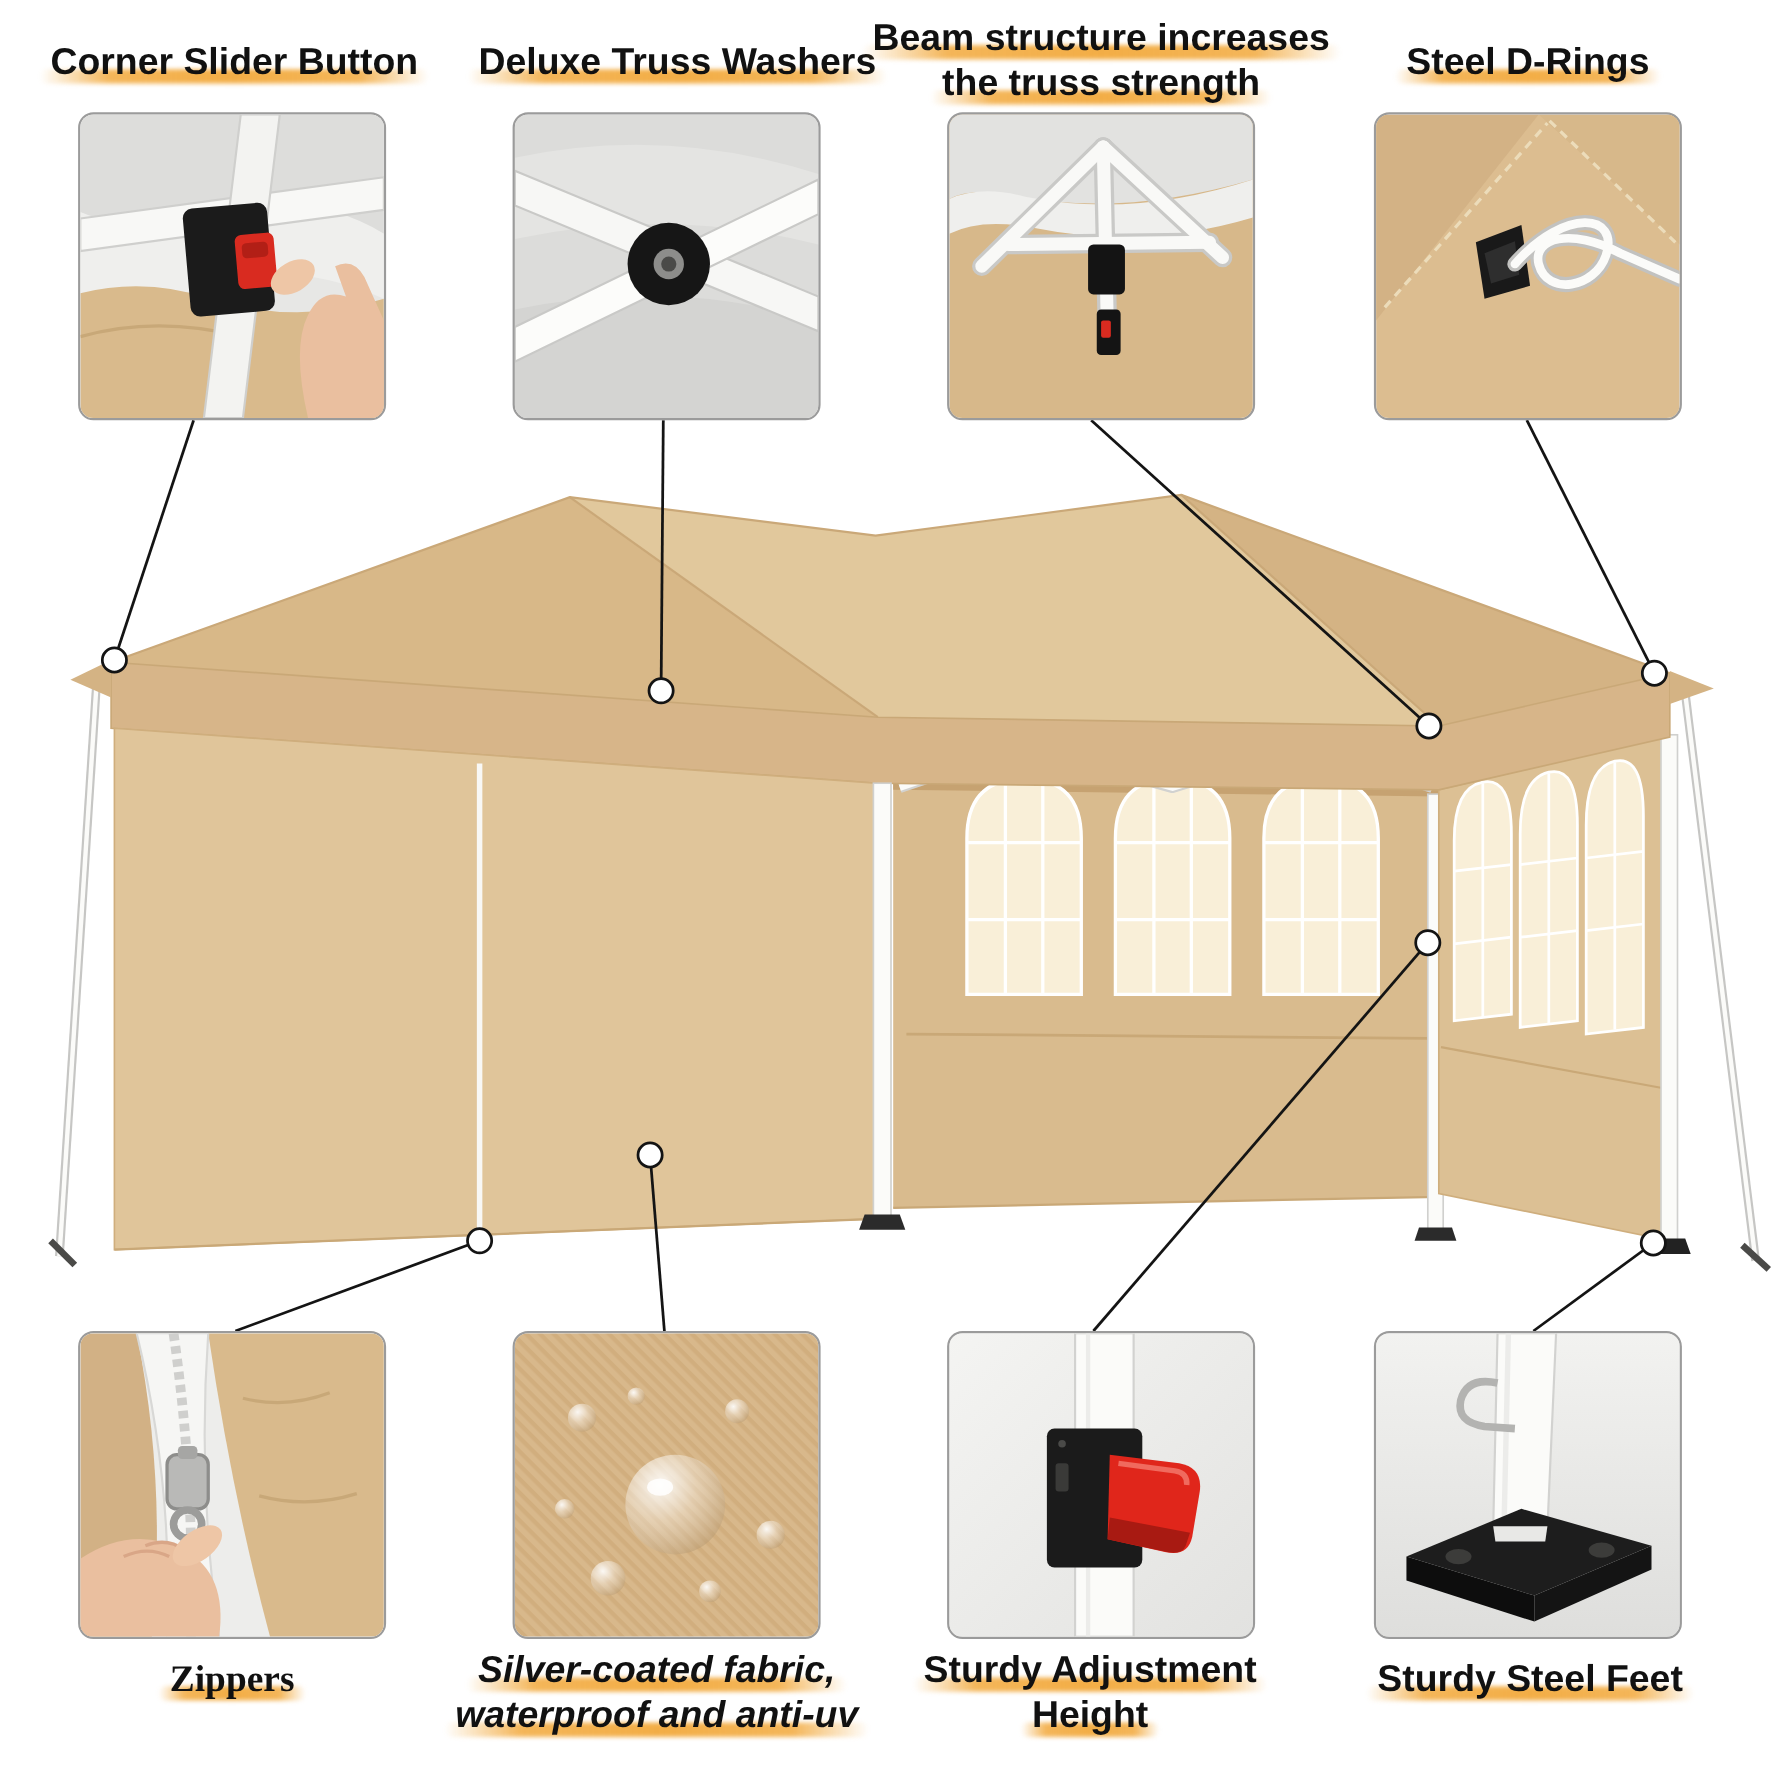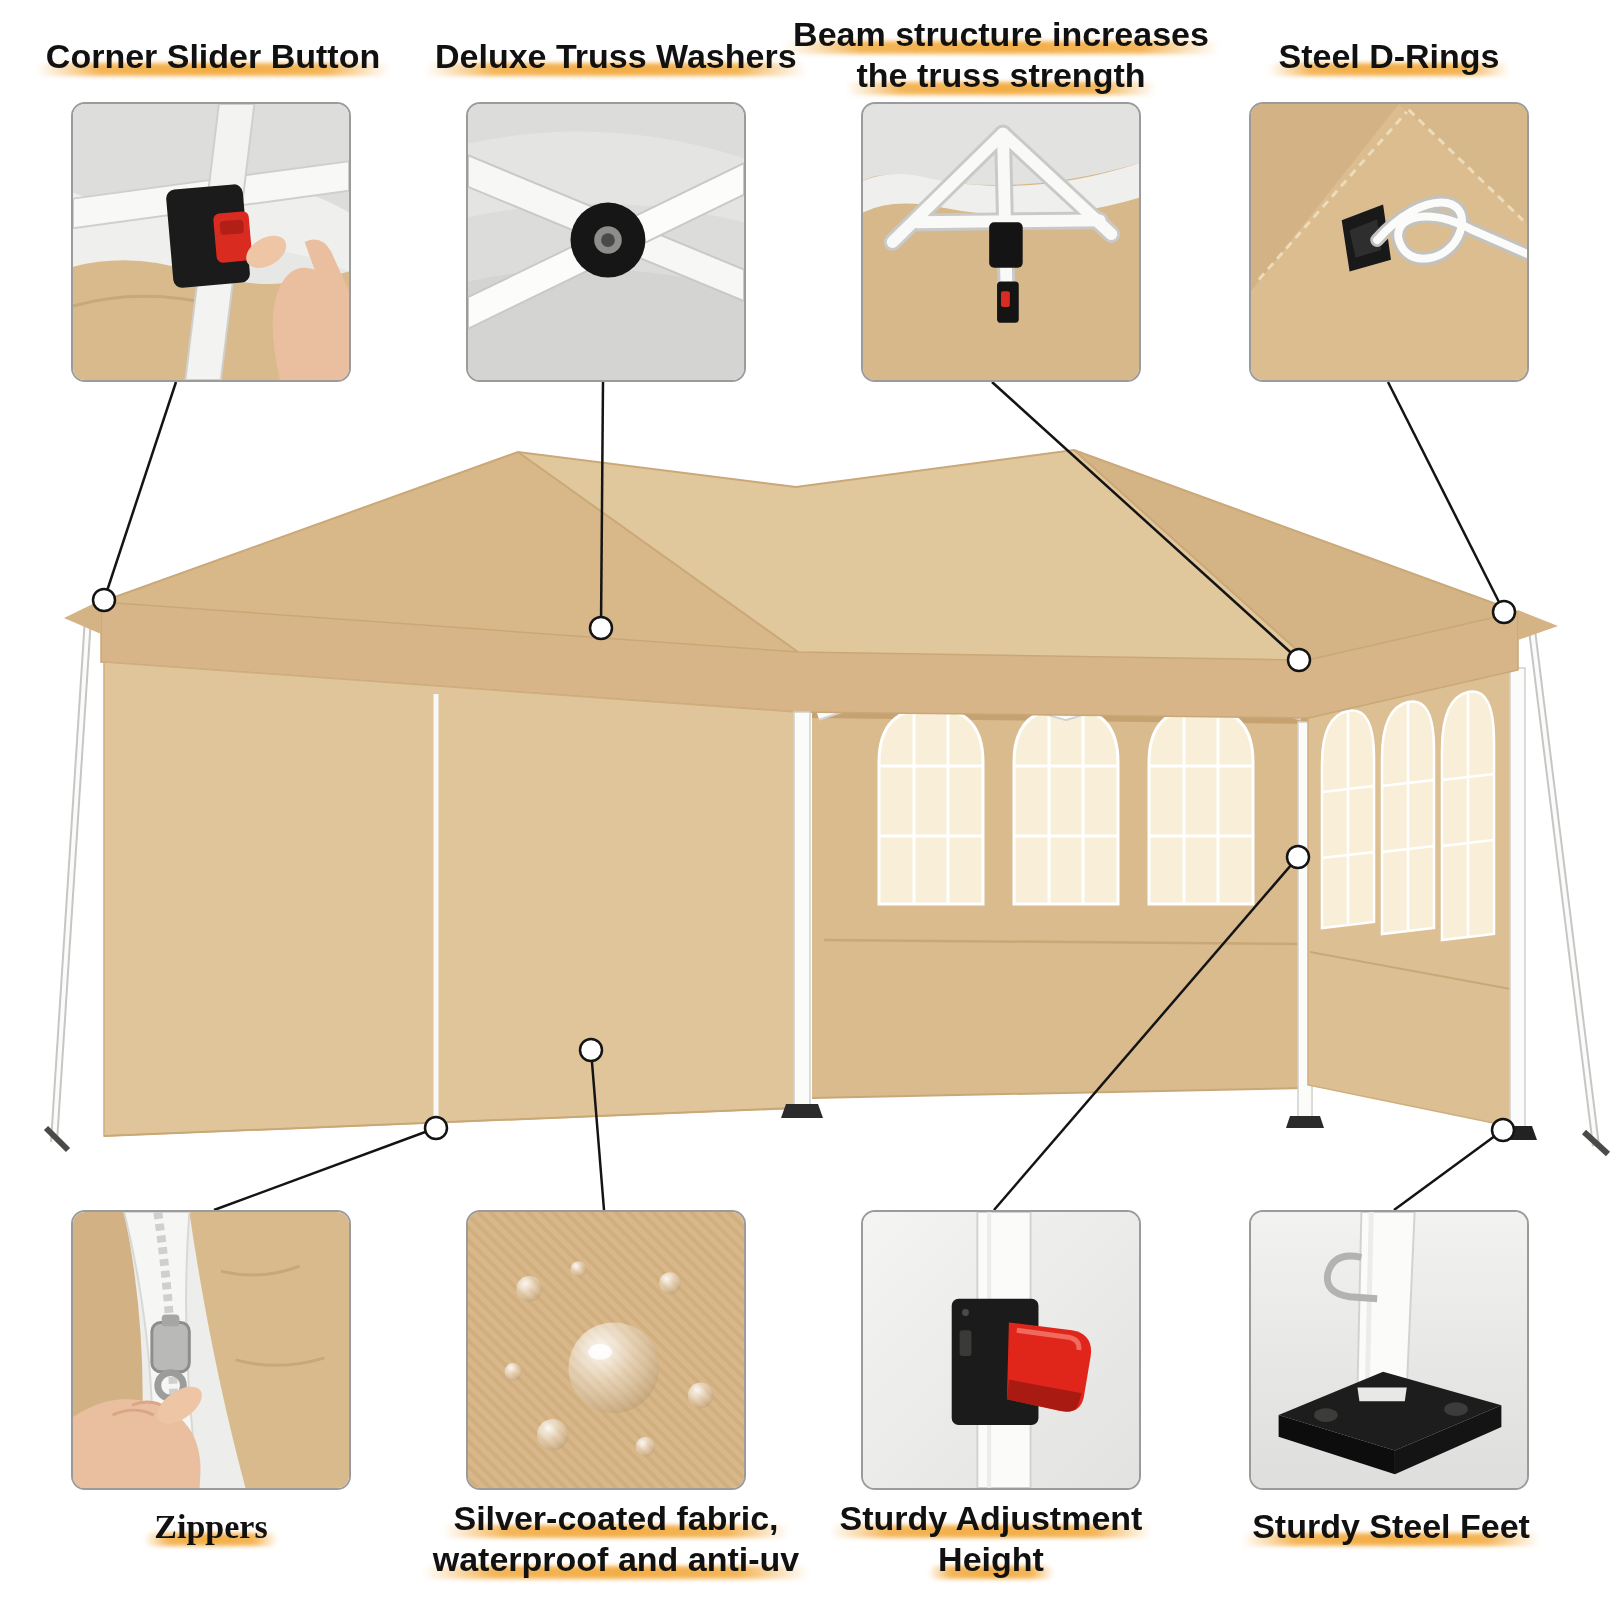--- a/index.html
+++ b/index.html
@@ -18,21 +18,21 @@
   .callout-label .line{position:relative;display:inline-block;z-index:0;padding:0 6px;}
   .callout-label .line::after{content:"";position:absolute;left:-4px;right:-4px;bottom:1px;
       height:13px;z-index:-1;border-radius:7px;filter:blur(2px);
       background:linear-gradient(90deg,rgba(242,169,60,0) 0%,rgba(242,169,60,0.85) 18%,
                  rgba(242,169,60,0.95) 50%,rgba(242,169,60,0.85) 82%,rgba(242,169,60,0) 100%);}
   .label-t1{left:12px;top:36px;width:350px;}
   .label-t2{left:403px;top:36px;width:350px;}
   .label-t3{left:735px;top:14px;width:480px;}
   .label-t4{left:1188px;top:36px;width:350px;}
   .label-b1{left:10px;top:1506px;width:350px;font-family:Liberation Serif, serif;}
-  .label-b2{left:380px;top:1498px;width:420px;}
+  .label-b2{left:361px;top:1498px;width:420px;font-style:italic;}
   .label-b3{left:790px;top:1498px;width:350px;}
   .label-b4{left:1190px;top:1506px;width:350px;}
 </style>
 </head>
 <body>
 
 <div id="canvas">
 
   <svg id="scene" viewBox="0 0 1620 1620">
 

